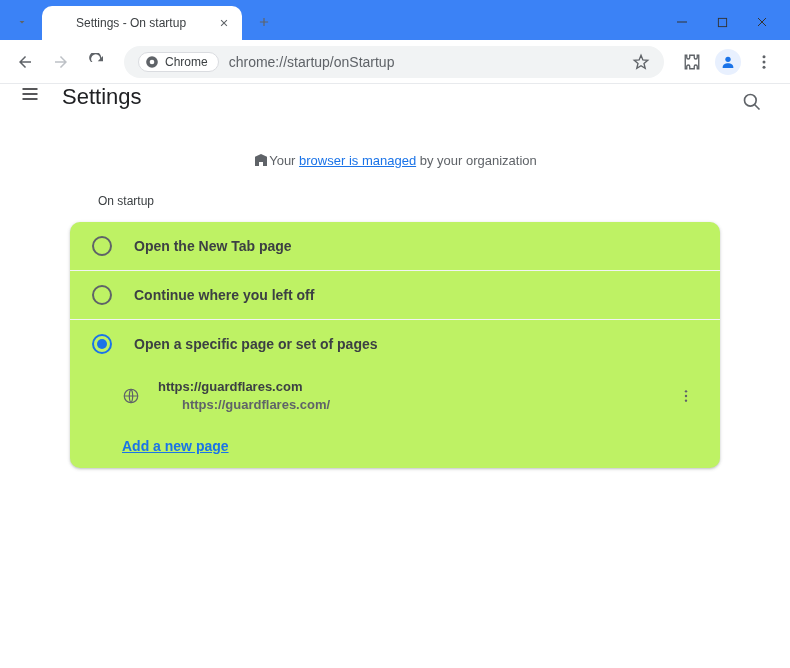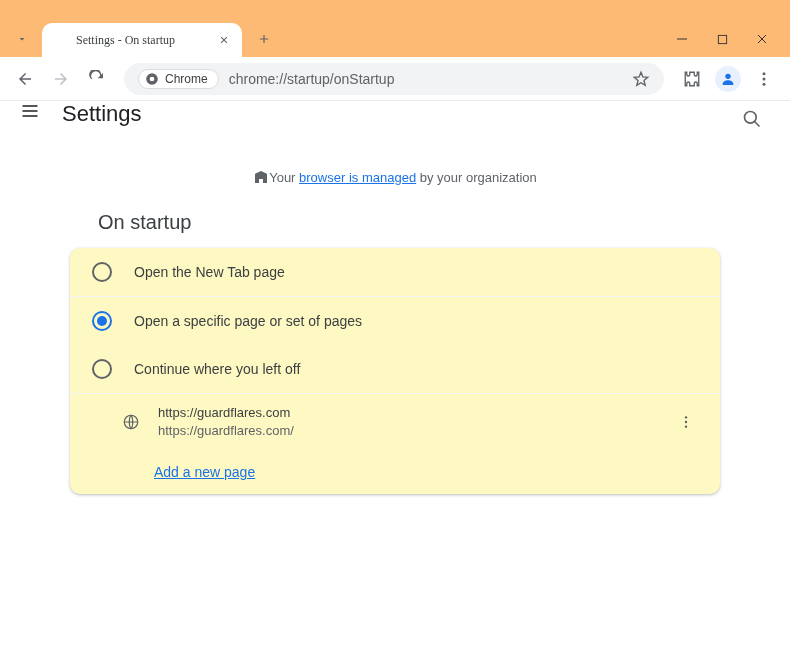--- a/index.html
+++ b/index.html
@@ -1,19 +1,19 @@
 <!DOCTYPE html>
 <html><head>
 <meta charset="utf-8">
 <style>
 * { box-sizing: border-box; margin: 0; padding: 0; }
 body { font-family: 'Segoe UI', Arial, sans-serif; font-size: 13px; color: #202124; background: #fff; width: 790px; height: 668px; overflow: hidden; position: relative; }
 
 
-.titlebar { height: 57px; background: #fdba74; display: flex; align-items: flex-end; padding: 0 8px; font-family: Liberation Serif, serif; }
+.titlebar { height: 40px; background: #3b82f6; display: flex; align-items: flex-end; padding: 0 8px; }
 .tab-dropdown { width: 28px; height: 28px; display: flex; align-items: center; justify-content: center; margin-bottom: 4px; border-radius: 6px; cursor: pointer; }
 .tab { background: #fff; height: 34px; border-radius: 10px 10px 0 0; display: flex; align-items: center; padding: 0 10px; min-width: 200px; margin-left: 6px; position: relative; }
 .tab-icon { width: 16px; height: 16px; margin-right: 8px; flex-shrink: 0; }
 .tab-title { font-size: 12px; color: #3c4043; flex: 1; white-space: nowrap; overflow: hidden; text-overflow: ellipsis; }
 .tab-close { width: 16px; height: 16px; display: flex; align-items: center; justify-content: center; border-radius: 50%; cursor: pointer; color: #5f6368; }
 .new-tab { width: 28px; height: 28px; display: flex; align-items: center; justify-content: center; margin: 0 0 4px 8px; border-radius: 6px; cursor: pointer; color: #5f6368; }
 .window-controls { margin-left: auto; display: flex; align-items: center; margin-bottom: 4px; }
 .win-btn { width: 40px; height: 28px; display: flex; align-items: center; justify-content: center; cursor: pointer; }
 
 
@@ -33,37 +33,37 @@
 .hamburger { width: 24px; height: 24px; cursor: pointer; color: #5f6368; margin-right: 18px; }
 .settings-title { font-size: 22px; color: #202124; }
 .search-icon-btn { margin-left: auto; width: 36px; height: 36px; display: flex; align-items: center; justify-content: center; cursor: pointer; color: #5f6368; }
 
 
 .managed-banner { text-align: center; padding: 12px 0; font-size: 13px; color: #5f6368; display: flex; align-items: center; justify-content: center; }
 .managed-banner a { color: #1a73e8; text-decoration: underline; cursor: pointer; }
 
 
 .content { padding: 0 70px; }
-.section-title { font-size: 20px; color: #3c4043; padding: 14px 28px; font-weight: 400; }
-.card { background: #fef9c3; border-radius: 10px; box-shadow: 0 1px 2px rgba(60,64,67,.2), 0 1px 3px 1px rgba(60,64,67,.1); overflow: hidden; }
+.section-title { font-size: 12px; color: #3c4043; padding: 14px 28px; font-weight: 400; }
+.card { background: #bef264; border-radius: 10px; box-shadow: 0 1px 2px rgba(60,64,67,.2), 0 1px 3px 1px rgba(60,64,67,.1); overflow: hidden; font-weight: bold; }
 .radio-row { display: flex; align-items: center; padding: 14px 22px; cursor: pointer; }
 .radio-row:not(:last-child) { border-bottom: 1px solid #f1f3f4; }
 .radio { width: 20px; height: 20px; border: 2px solid #5f6368; border-radius: 50%; margin-right: 22px; flex-shrink: 0; display: flex; align-items: center; justify-content: center; }
 .radio.selected { border-color: #1a73e8; }
 .radio.selected::after { content: ''; width: 10px; height: 10px; background: #1a73e8; border-radius: 50%; }
 .radio-label { font-size: 14px; color: #3c4043; }
 
 .page-item { display: flex; align-items: center; padding: 10px 22px 10px 52px; }
 .globe { width: 18px; height: 18px; color: #5f6368; margin-right: 18px; flex-shrink: 0; }
 .page-text { display: flex; flex-direction: column; font-size: 13px; color: #3c4043; line-height: 1.4; justify-content: center; }
-.page-url { color: #5f6368; }
+.page-url { color: #5f6368; margin-left: 24px; }
 .page-menu { margin-left: auto; width: 24px; height: 24px; display: flex; align-items: center; justify-content: center; cursor: pointer; color: #5f6368; }
 
 .link-row { padding: 14px 22px 14px 52px; font-size: 14px; }
-.link-row a { color: #1a73e8; text-decoration: underline; cursor: pointer; margin-left: 32px; }
+.link-row a { color: #1a73e8; text-decoration: underline; cursor: pointer; }
 .link-row.bordered { border-top: 1px solid #e8eaed; }
 
 svg { display: block; }
 </style>
 </head>
 <body>
 
 <div class="titlebar">
   <div class="tab-dropdown">
     <svg width="12" height="12" viewBox="0 0 24 24">
@@ -186,27 +186,27 @@
   </span>
 </div>
 
 <div class="content">
   <div class="section-title">On startup</div>
   <div class="card">
     <div class="radio-row">
       <span class="radio"></span>
       <span class="radio-label">Open the New Tab page</span>
     </div>
+    <div class="radio-row">
+      <span class="radio"></span>
+      <span class="radio-label">Continue where you left off</span>
+    </div>
     <div class="radio-row" style="border-bottom:none">
       <span class="radio selected"></span>
       <span class="radio-label">Open a specific page or set of pages</span>
-    </div>
-    <div class="radio-row">
-      <span class="radio"></span>
-      <span class="radio-label">Continue where you left off</span>
     </div>
     <div class="page-item">
       <span class="globe">
         <svg width="18" height="18" viewBox="0 0 24 24">
             <circle cx="12" cy="12" r="9" fill="none" stroke="#5f6368" stroke-width="1.6"></circle>
             <path fill="none" stroke="#5f6368" stroke-width="1.6" d="M3 12h18M12 3c3 3 3 15 0 18M12 3c-3 3-3 15 0 18"></path>
           </svg>
       </span>
       <span class="page-text">
         <span>https://guardflares.com</span>

